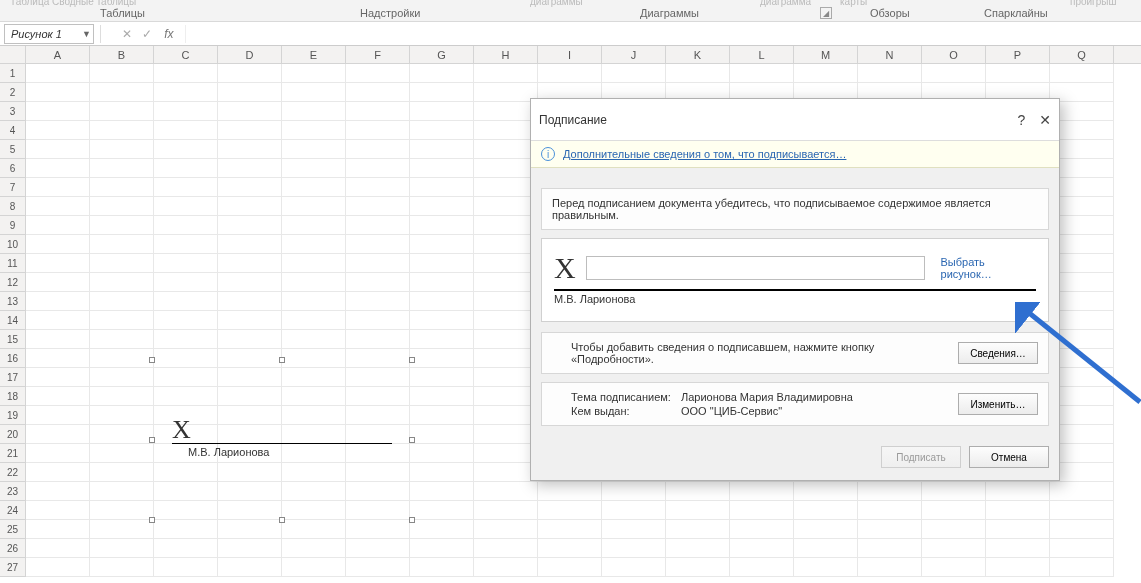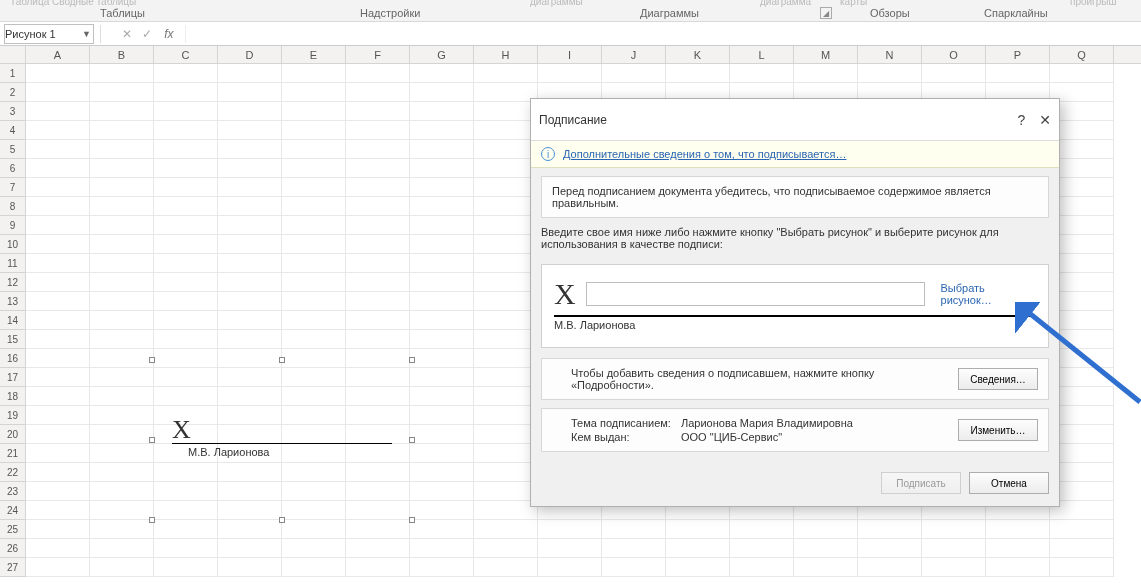--- a/index.html
+++ b/index.html
@@ -26,22 +26,23 @@
     height: 24px;
     background: #fff;
     border-bottom: 1px solid #ccc;
     display: flex;
     align-items: center;
     padding: 0 4px;
     gap: 6px;
   }
   .name-box {
     width: 90px; height: 20px; border: 1px solid #c0c0c0;
-    display: flex; align-items: center; padding: 0 0; font-size: 11px;
+    display: flex; align-items: center; padding: 0 6px; font-size: 11px;
     position: relative;
+    font-style: italic;
   }
   .name-box .drop { position:absolute; right:2px; font-size:9px; color:#666;}
   .fx-icons { display:flex; gap:10px; color:#aaa; font-size:12px; padding:0 6px;}
   .fx-label { font-style: italic; color:#777; font-size:12px; }
 
   
   .grid-wrap { position: relative; height: 540px; background:#fff;}
   .col-headers { display:flex; height:18px; background:#f3f2f1; border-bottom:1px solid #d4d4d4;}
   .corner { width:26px; border-right:1px solid #d4d4d4; background:#f3f2f1;}
   .col-h { width:64px; text-align:center; font-size:11px; color:#555; border-right:1px solid #d4d4d4; display:flex; align-items:center; justify-content:center;}
@@ -83,21 +84,21 @@
   .info-bar {
     background:#fffff0; border-bottom:1px solid #e0e0c0;
     padding:6px 10px; display:flex; align-items:center; gap:8px;
     font-size:11px;
   }
   .info-bar .icircle{
     width:14px;height:14px;border:1px solid #4a90d9;border-radius:50%;
     color:#4a90d9; font-size:10px; display:flex;align-items:center;justify-content:center;
   }
   .info-bar a { color:#2a66b1; text-decoration: underline; }
-  .dlg-body { padding:8px 10px 4px 10px; font-size:11px; color:#333; }
+  .dlg-body { padding:20px 10px 4px 10px; font-size:11px; color:#333; }
   .panel { background:#fdfdfd; border:1px solid #d7d7d7; padding:8px 10px; margin-bottom:8px; }
   .panel.plain { background:transparent; border:none; padding:0 0 6px 0;}
   .sig-area { background:#fff; border:1px solid #d0d0d0; padding:12px 12px 16px 12px; position:relative; margin-top:6px;}
   .sig-area .row-sig { display:flex; align-items:center; gap:10px; }
   .sig-area .big-x { font-family:"Times New Roman",serif; font-size:30px; }
   .sig-input { width:350px; height:24px; border:1px solid #bdbdbd; background:#fff; }
   .pick-link { color:#2a66b1; font-size:11px; text-decoration:none; margin-left:6px;}
   .thick-line { border-bottom:2px solid #000; margin-top:4px; }
   
   .panel-row { display:flex; align-items:center; justify-content:space-between; gap:8px;margin-left:19px;}
@@ -740,23 +741,20 @@
     </span>
   </div>
   <div class="info-bar">
     <span class="icircle">i</span>
     <a href="#">Дополнительные сведения о том, что подписывается…</a>
   </div>
   <div class="dlg-body">
     <div class="panel">
       <span>Перед подписанием документа убедитесь, что подписываемое содержимое является правильным.</span>
     </div>
-    <div class="panel plain">
-      <span>Введите свое имя ниже либо нажмите кнопку "Выбрать рисунок" и выберите рисунок для использования в качестве подписи:</span>
-    </div>
     <div class="sig-area">
       <div class="row-sig">
         <span class="big-x">X</span>
         <input class="sig-input" type="text" style="">
         <a href="#" class="pick-link">Выбрать рисунок…</a>
       </div>
       <div class="thick-line"></div>
       <div style="font-size:11px;margin-top:2px;">М.В. Ларионова</div>
     </div>
     <div class="panel" style="margin-top:10px;">

